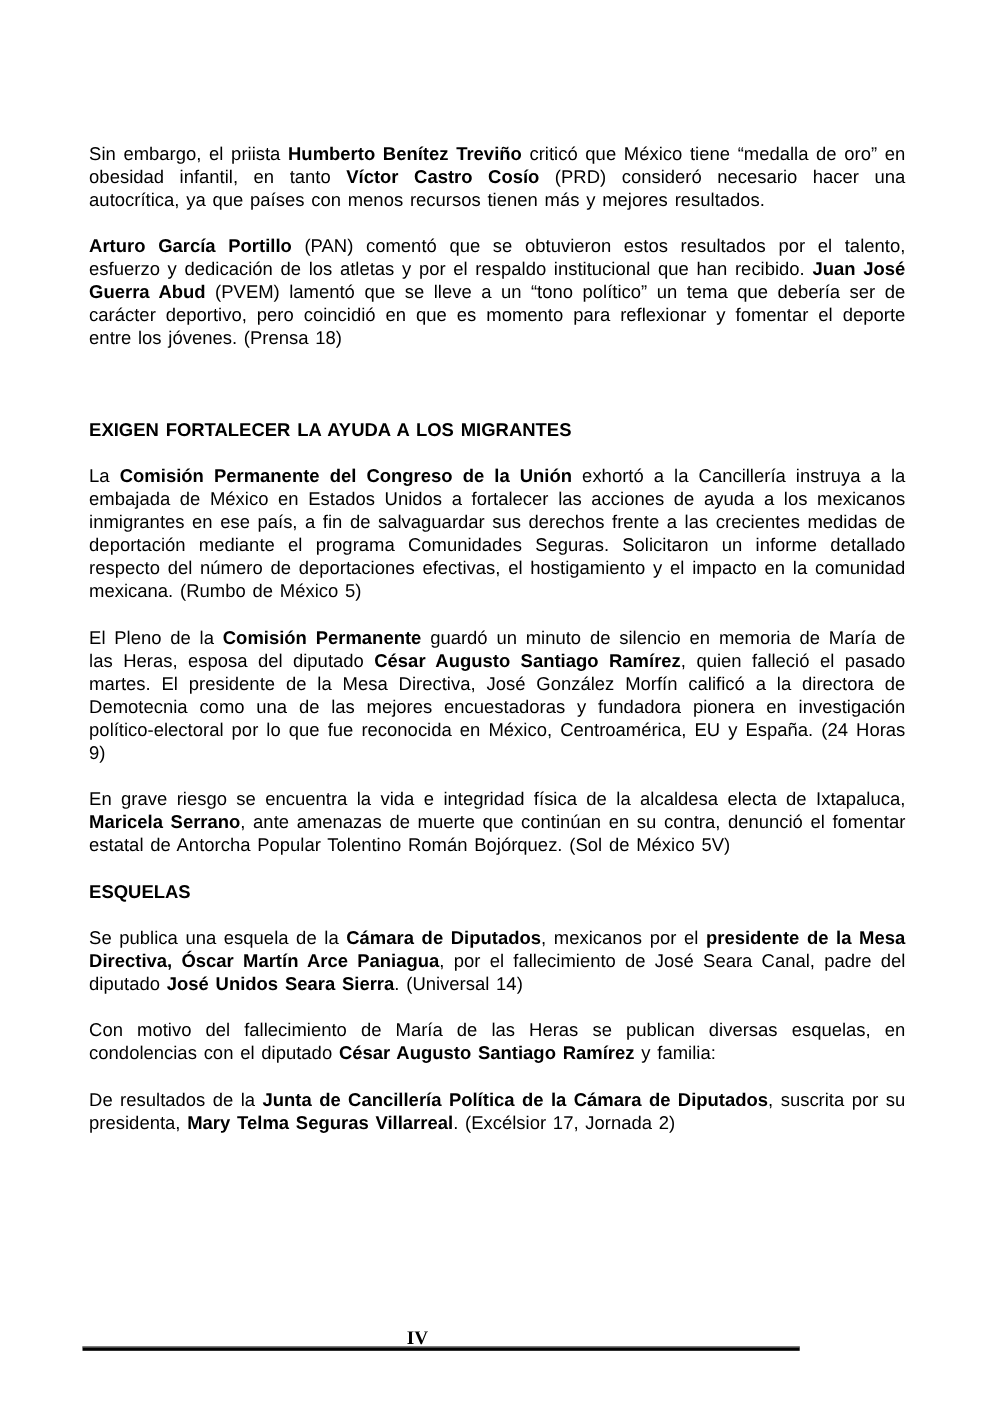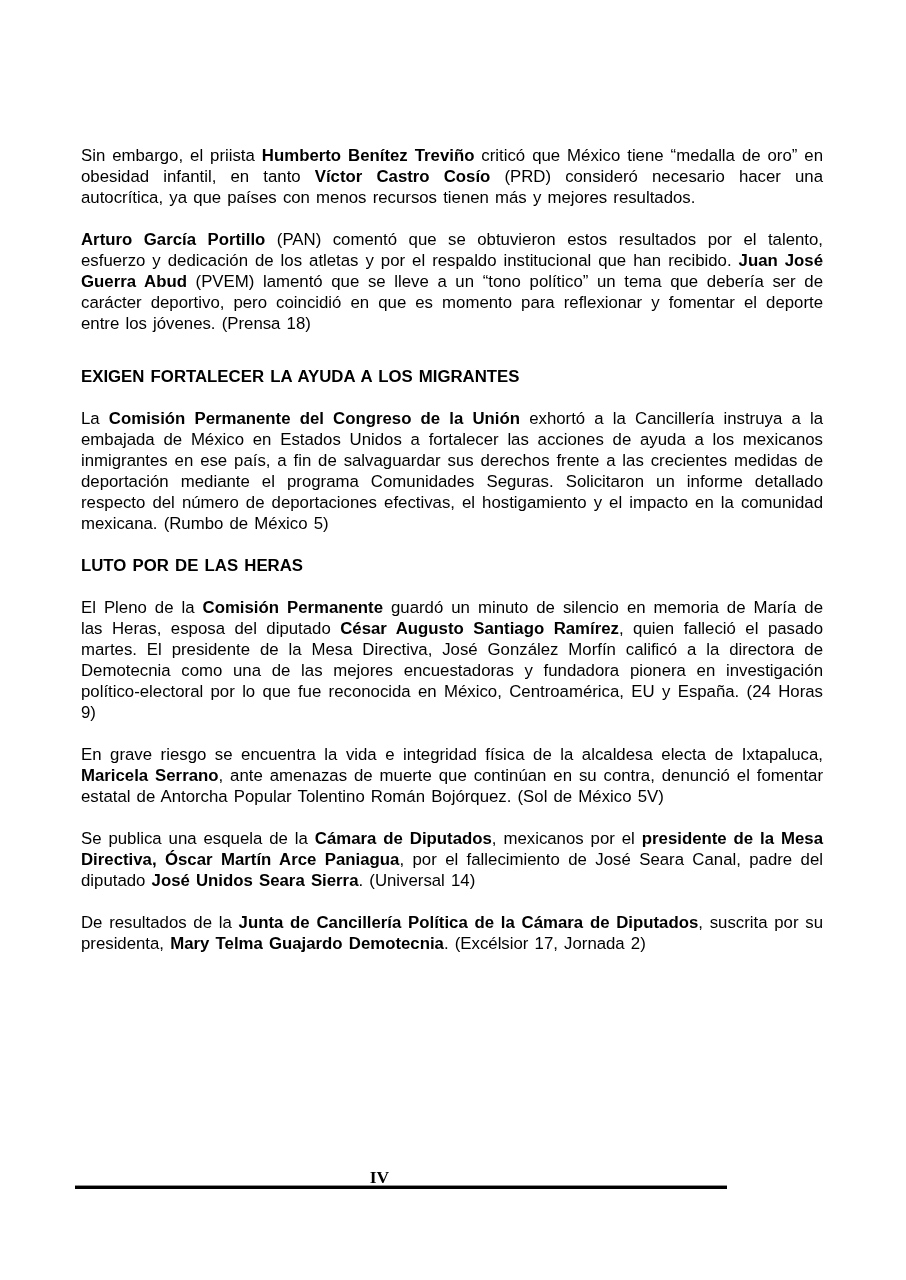--- a/index.html
+++ b/index.html
@@ -18,28 +18,28 @@
     top: 129px;
     width: 742px;
   }
   .block {
     font-size: 16.8px;
     line-height: 21px;
     text-align: justify;
     word-spacing: 1.5px;
     margin: 21px 0 0 0;
   }
-  .block:first-child { margin-top: 16px; }
+  .block:first-child { margin-top: 0; }
   .heading { font-weight: 700; }
-  .gap2 { margin-top: 32px; }
+  .gap2 { margin-top: 62px; }
   .b { font-weight: 700; }
   .footer {
     position: absolute;
     left: 0;
-    top: 1169px;
+    top: 1208px;
     width: 759px;
     height: 30px;
   }
   .page-num {
     display: block;
     text-align: center;
     font-family: "Liberation Serif", "DejaVu Serif", serif;
     font-weight: 700;
     font-size: 17.5px;
     line-height: 17px;
@@ -55,23 +55,24 @@
   }
 </style>
 </head>
 <body>
 
 <main class="content">
   <p class="block"><span>Sin embargo, el priista </span><span class="b">Humberto Benítez Treviño</span><span> criticó que México tiene “medalla de oro” en obesidad infantil, en tanto </span><span class="b">Víctor Castro Cosío</span><span> (PRD) consideró necesario hacer una autocrítica, ya que países con menos recursos tienen más y mejores resultados.</span></p>
   <p class="block"><span class="b">Arturo García Portillo</span><span> (PAN) comentó que se obtuvieron estos resultados por el talento, esfuerzo y dedicación de los atletas y por el respaldo institucional que han recibido. </span><span class="b">Juan José Guerra Abud</span><span> (PVEM) lamentó que se lleve a un “tono político” un tema que debería ser de carácter deportivo, pero coincidió en que es momento para reflexionar y fomentar el deporte entre los jóvenes. (Prensa 18)</span></p>
   <h2 class="block heading gap2">EXIGEN FORTALECER LA AYUDA A LOS MIGRANTES</h2>
   <p class="block"><span>La </span><span class="b">Comisión Permanente del Congreso de la Unión</span><span> exhortó a la Cancillería instruya a la embajada de México en Estados Unidos a fortalecer las acciones de ayuda a los mexicanos inmigrantes en ese país, a fin de salvaguardar sus derechos frente a las crecientes medidas de deportación mediante el programa Comunidades Seguras. Solicitaron un informe detallado respecto del número de deportaciones efectivas, el hostigamiento y el impacto en la comunidad mexicana. (Rumbo de México 5)</span></p>
-  <h2 class="block heading">LUTO POR DE LAS HERAS</h2>
   <p class="block"><span>El Pleno de la </span><span class="b">Comisión Permanente</span><span> guardó un minuto de silencio en memoria de María de las Heras, esposa del diputado </span><span class="b">César Augusto Santiago Ramírez</span><span>, quien falleció el pasado martes. El presidente de la Mesa Directiva, José González Morfín calificó a la directora de Demotecnia como una de las mejores encuestadoras y fundadora pionera en investigación político-electoral por lo que fue reconocida en México, Centroamérica, EU y España. (24 Horas 9)</span></p>
   <p class="block"><span>En grave riesgo se encuentra la vida e integridad física de la alcaldesa electa de Ixtapaluca, </span><span class="b">Maricela Serrano</span><span>, ante amenazas de muerte que continúan en su contra, denunció el fomentar estatal de Antorcha Popular Tolentino Román Bojórquez. (Sol de México 5V)</span></p>
+  <h2 class="block heading">ESQUELAS</h2>
   <p class="block"><span>Se publica una esquela de la </span><span class="b">Cámara de Diputados</span><span>, mexicanos por el </span><span class="b">presidente de la Mesa Directiva, Óscar Martín Arce Paniagua</span><span>, por el fallecimiento de José Seara Canal, padre del diputado </span><span class="b">José Unidos Seara Sierra</span><span>. (Universal 14)</span></p>
-  <p class="block"><span>De resultados de la </span><span class="b">Junta de Cancillería Política de la Cámara de Diputados</span><span>, suscrita por su presidenta, </span><span class="b">Mary Telma Guajardo Demotecnia</span><span>. (Excélsior 17, Jornada 2)</span></p>
+  <p class="block"><span>Con motivo del fallecimiento de María de las Heras se publican diversas esquelas, en condolencias con el diputado </span><span class="b">César Augusto Santiago Ramírez</span><span> y familia:</span></p>
+  <p class="block"><span>De resultados de la </span><span class="b">Junta de Cancillería Política de la Cámara de Diputados</span><span>, suscrita por su presidenta, </span><span class="b">Mary Telma Seguras Villarreal</span><span>. (Excélsior 17, Jornada 2)</span></p>
 </main>
 
 <footer class="footer">
   <span class="page-num">IV</span>
   <div class="rule"></div>
 </footer>
 
 </body></html>

